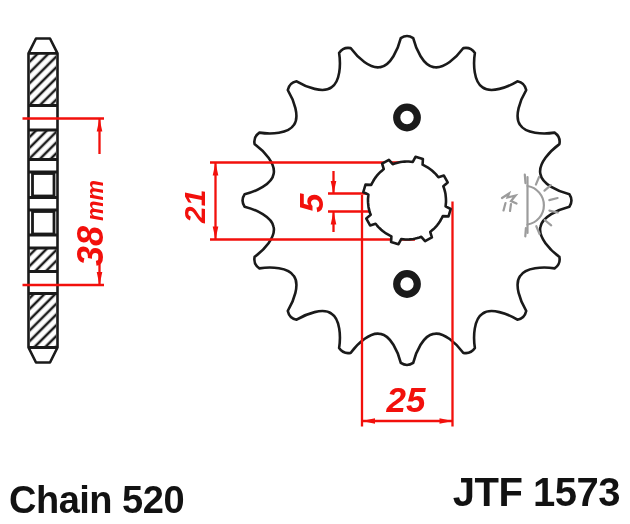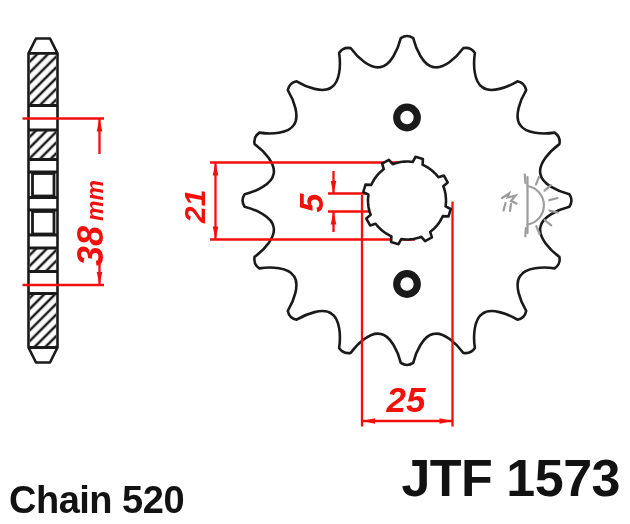--- a/index.html
+++ b/index.html
@@ -16,21 +16,21 @@
   .dimstroke{fill:none;stroke:var(--dim,#f2100c);stroke-width:2.3;}
   .dimfill{fill:var(--dim,#f2100c);stroke:none;}
   .dimtext{fill:var(--dim,#f2100c);font-family:"Liberation Sans",sans-serif;
     font-style:italic;font-weight:bold;}
   .wm{fill:none;stroke:var(--wm,#9c9c9c);stroke-width:2.2;stroke-linecap:round;}
   .footer-label{
     position:absolute;color:#121212;font-weight:bold;white-space:nowrap;
     font-family:"Liberation Sans",sans-serif;letter-spacing:-0.5px;
   }
   #chain-label{left:9px;top:471px;font-size:38px;margin-top:8px;}
-  #part-number{right:10px;top:448px;font-size:52px;}
+  #part-number{right:10px;top:470px;font-size:40px;}
 </style>
 </head>
 <body>
 
 <div class="canvas" style="--bg: #ffffff; --ink: #1a1a1a; --dim: #f2100c; --wm: #9c9c9c;">
 
   <svg width="630" height="524" viewBox="0 0 630 524">
     <defs>
       <pattern id="hatch" patternUnits="userSpaceOnUse" width="7.6" height="7.6" patternTransform="rotate(-45)">
         <line x1="0" y1="3.8" x2="7.6" y2="3.8" stroke="#1c1c1c" stroke-width="2.5"></line>

